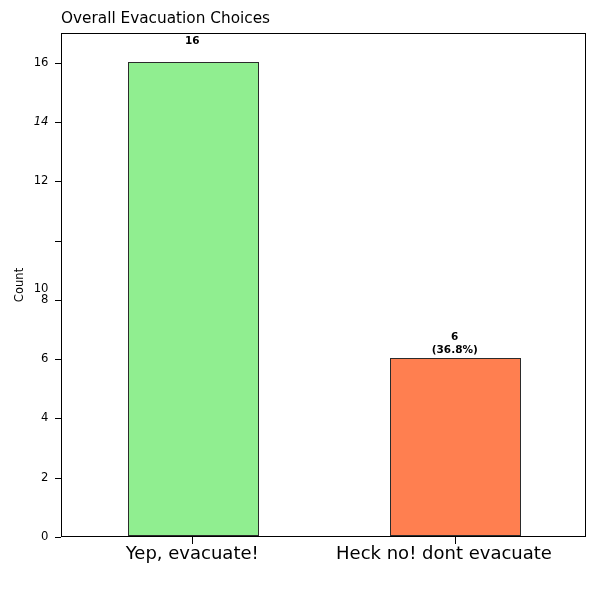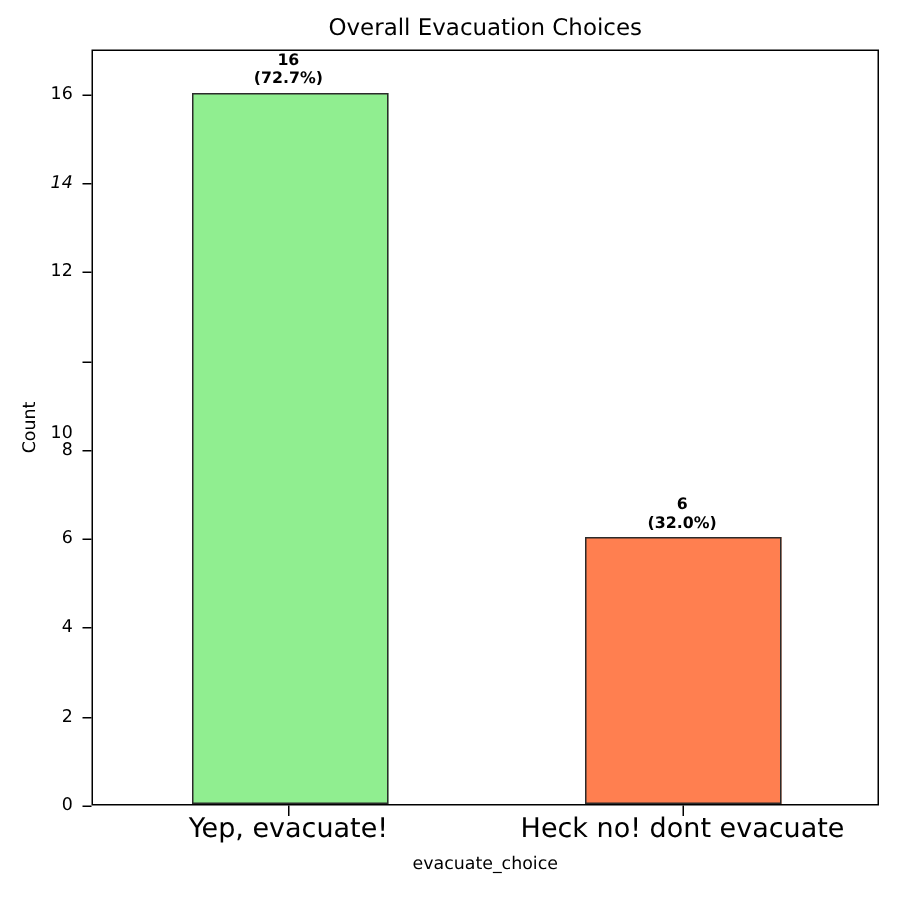--- a/index.html
+++ b/index.html
@@ -19,21 +19,20 @@
     height: 600px;
     background: #ffffff;
   }
 
   
   #chart-title {
     position: absolute;
     left: 61px;
     top: 9px;
     width: 525px;
-    text-align: center;
     font-size: 15.3px;
     color: #000000;
     line-height: 18px;
     white-space: nowrap;
   }
 
   
   #plot-area {
     position: absolute;
     left: 61px;
@@ -133,25 +132,24 @@
 
   <div id="chart-title">Overall Evacuation Choices</div>
 
   <div id="plot-area">
     <div class="bar" id="bar-0" style="left: 65.625px; width: 131.25px; height: 474.353px; background: rgb(144, 238, 144); border-color: rgb(43, 43, 43);"></div>
     <div class="bar" id="bar-1" style="left: 328.125px; width: 131.25px; height: 177.882px; background: rgb(255, 127, 80); border-color: rgb(43, 43, 43);"></div>
   </div>
 
   <div class="bar-label" id="bar-label-0" style="left: 102.25px; width: 180px; top: 33.6471px;">
     <span class="count-line">16</span>
-    <span class="pct-line">(72.7%)</span>
   </div>
   <div class="bar-label" id="bar-label-1" style="left: 364.75px; width: 180px; top: 330.118px;">
     <span class="count-line">6</span>
-    <span class="pct-line">(32.0%)</span>
+    <span class="pct-line">(36.8%)</span>
   </div>
 
   <div id="yticks-container">
       <div class="ytick-mark" style="top: 537px;"></div>
       <div class="ytick-label" style="top: 530px;">0</div>
       <div class="ytick-mark" style="top: 477.706px;"></div>
       <div class="ytick-label" style="top: 470.706px;">2</div>
       <div class="ytick-mark" style="top: 418.412px;"></div>
       <div class="ytick-label" style="top: 411.412px;">4</div>
       <div class="ytick-mark" style="top: 359.118px;"></div>
@@ -165,19 +163,18 @@
       <div class="ytick-mark" style="top: 121.941px;"></div>
       <div class="ytick-label" style="top: 114.941px; font-style: italic;">14</div>
       <div class="ytick-mark" style="top: 62.6471px;"></div>
       <div class="ytick-label" style="top: 55.6471px;">16</div>
     </div>
 
   <div id="xticks-container">
       <div class="xtick-mark" style="left: 192.25px;"></div>
       <div class="xtick-label" style="left: 62.25px; width: 260px;">Yep, evacuate!</div>
       <div class="xtick-mark" style="left: 454.75px;"></div>
-      <div class="xtick-label" style="left: 325px; width: 260px;">Heck no! dont evacuate</div>
+      <div class="xtick-label" style="left: 314px; width: 260px;">Heck no! dont evacuate</div>
     </div>
 
-  <div id="xlabel">evacuate_choice</div>
   <div id="ylabel">Count</div>
 
 </div>
 
 </body></html>

